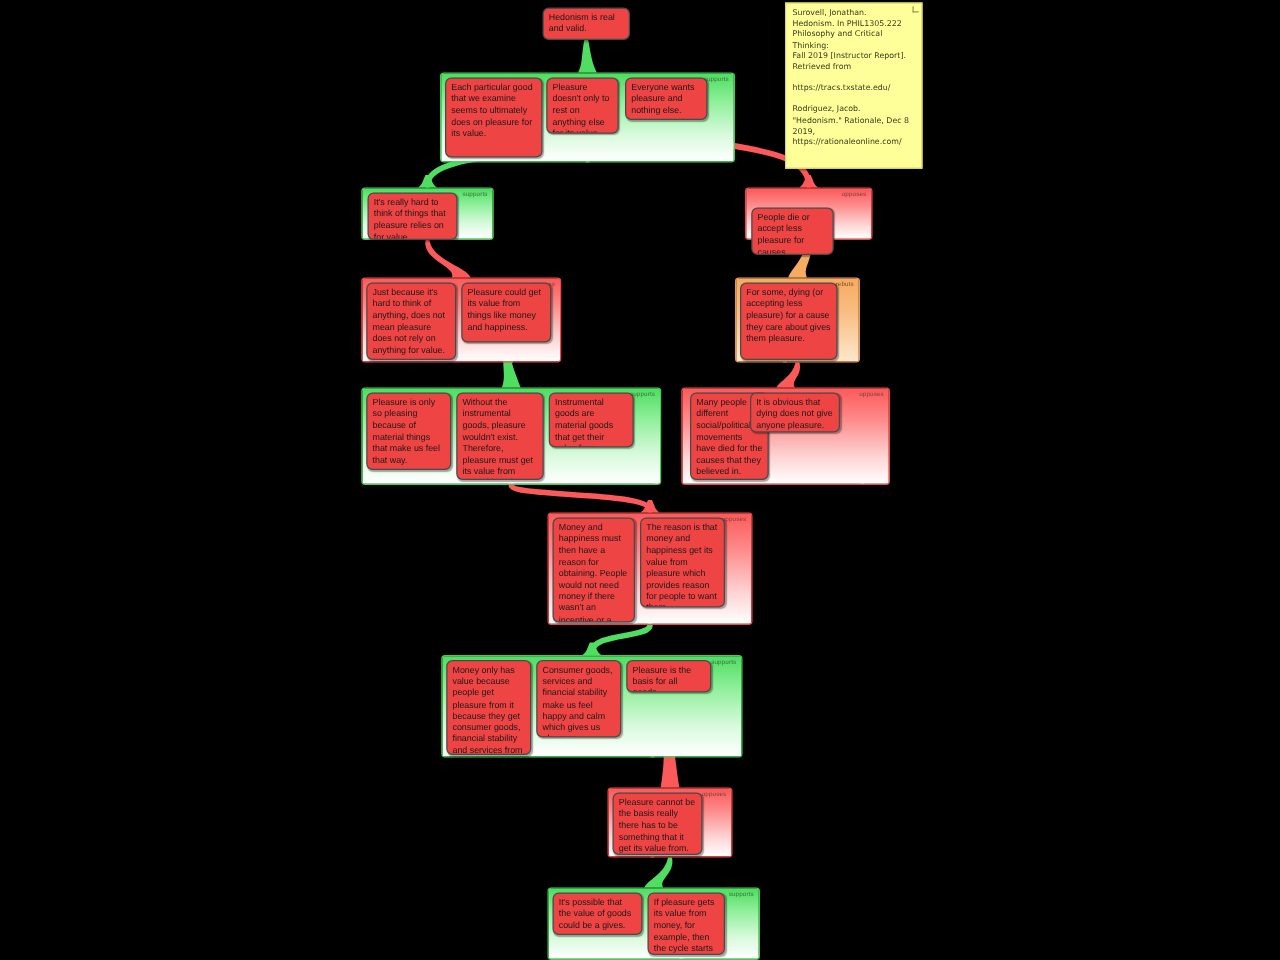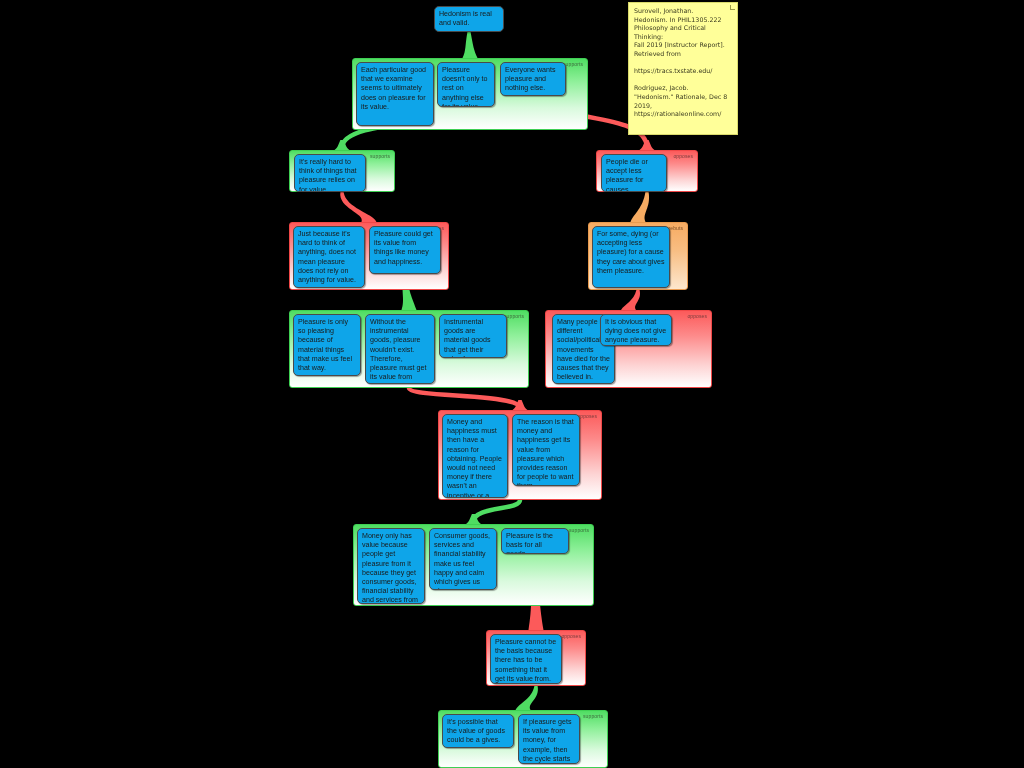--- a/index.html
+++ b/index.html
@@ -16,21 +16,21 @@
                  border:1px solid #f04848;}
   .group.rebut  {background:linear-gradient(to bottom,#f6ab62 0%,#f8bd81 40%,#fbd9b4 80%,#fde7cd 100%);
                  border:1px solid #e89a4e;}
   .group .gtag{position:absolute;top:2px;right:4px;font-size:5px;line-height:6px;
                color:#6b6b6b;letter-spacing:.1px;}
   .group.oppose .gtag{color:#7a3c3c;}
   .group.rebut  .gtag{color:#7a4a20;}
   .group.support .gtag{color:#3c6b3c;}
 
   
-  .card{position:absolute;background:#0ea5e9;border:1px solid #4a4a4a;border-radius:5px;
+  .card{position:absolute;background:#ef4444;border:1px solid #4a4a4a;border-radius:5px;
         box-sizing:border-box;padding:3px 4px 2px 4px;
         font-size:7.1px;line-height:9.2px;color:#1a1a1a;
         box-shadow:1px 1px 1px rgba(0,0,0,.35);overflow:hidden;}
   .card.top{box-shadow:1px 1px 2px rgba(0,0,0,.4);}
 
   
   .note{position:absolute;background:#ffff99;border:1px solid #d9d96b;
         font-family:"DejaVu Sans",sans-serif;font-size:6.3px;line-height:8.6px;
         color:#3a3a20;padding:4px 5px;box-sizing:border-box;white-space:pre-wrap;
         box-shadow:1px 1px 2px rgba(0,0,0,.45);}
@@ -100,35 +100,35 @@
       <span class="gtag">opposes</span>
     </div>
     <div class="group support" style="left: 438px; top: 710px; width: 170px; height: 58px;">
       <span class="gtag">supports</span>
     </div>
     <div class="card top" style="left: 434px; top: 6px; width: 70px; height: 26px;">Hedonism is real and valid.</div>
     <div class="card" style="left: 356px; top: 62px; width: 78px; height: 64px;">Each particular good that we examine seems to ultimately does on pleasure for its value.</div>
     <div class="card" style="left: 437px; top: 62px; width: 58px; height: 45px;">Pleasure doesn't only to rest on anything else for its value.</div>
     <div class="card" style="left: 500px; top: 62px; width: 66px; height: 34px;">Everyone wants pleasure and nothing else.</div>
     <div class="card" style="left: 294px; top: 154px; width: 72px; height: 38px;">It's really hard to think of things that pleasure relies on for value.</div>
-    <div class="card" style="left: 601px; top: 154px; width: 66px; height: 38px;">People die or accept less pleasure for causes.</div>
+    <div class="card" style="left: 601px; top: 166px; width: 66px; height: 38px;">People die or accept less pleasure for causes.</div>
     <div class="card" style="left: 293px; top: 226px; width: 72px; height: 62px;">Just because it's hard to think of anything, does not mean pleasure does not rely on anything for value.</div>
     <div class="card" style="left: 369px; top: 226px; width: 72px; height: 48px;">Pleasure could get its value from things like money and happiness.</div>
     <div class="card" style="left: 592px; top: 226px; width: 78px; height: 62px;">For some, dying (or accepting less pleasure) for a cause they care about gives them pleasure.</div>
     <div class="card" style="left: 293px; top: 314px; width: 68px; height: 62px;">Pleasure is only so pleasing because of material things that make us feel that way.</div>
     <div class="card" style="left: 365px; top: 314px; width: 70px; height: 70px;">Without the instrumental goods, pleasure wouldn't exist. Therefore, pleasure must get its value from something else.</div>
     <div class="card" style="left: 439px; top: 314px; width: 68px; height: 44px;">Instrumental goods are material goods that get their value from pleasure.</div>
     <div class="card" style="left: 552px; top: 314px; width: 63px; height: 70px;">Many people in different social/political movements have died for the causes that they believed in.</div>
     <div class="card" style="left: 600px; top: 314px; width: 72px; height: 32px;">It is obvious that dying does not give anyone pleasure.</div>
     <div class="card" style="left: 442px; top: 414px; width: 66px; height: 84px;">Money and happiness must then have a reason for obtaining. People would not need money if there wasn't an incentive or a reason behind it</div>
     <div class="card" style="left: 512px; top: 414px; width: 68px; height: 72px;">The reason is that money and happiness get its value from pleasure which provides reason for people to want them.</div>
     <div class="card" style="left: 357px; top: 528px; width: 68px; height: 76px;">Money only has value because people get pleasure from it because they get consumer goods, financial stability and services from it.</div>
     <div class="card" style="left: 429px; top: 528px; width: 68px; height: 62px;">Consumer goods, services and financial stability make us feel happy and calm which gives us pleasure.</div>
     <div class="card" style="left: 501px; top: 528px; width: 68px; height: 26px;">Pleasure is the basis for all goods.</div>
-    <div class="card" style="left: 490px; top: 634px; width: 72px; height: 50px;">Pleasure cannot be the basis because there has to be something that it get its value from.</div>
+    <div class="card" style="left: 490px; top: 634px; width: 72px; height: 50px;">Pleasure cannot be the basis really there has to be something that it get its value from.</div>
     <div class="card" style="left: 442px; top: 714px; width: 72px; height: 34px;">It's possible that the value of goods could be a gives.</div>
     <div class="card" style="left: 518px; top: 714px; width: 62px; height: 50px;">If pleasure gets its value from money, for example, then the cycle starts over.</div>
     <div class="note" style="left: 628px; top: 2px; width: 110px; height: 133px;">Surovell, Jonathan.
 Hedonism. In PHIL1305.222 Philosophy and Critical Thinking:
 Fall 2019 [Instructor Report].
 Retrieved from
 
 https://tracs.txstate.edu/
 
 Rodriguez, Jacob.

